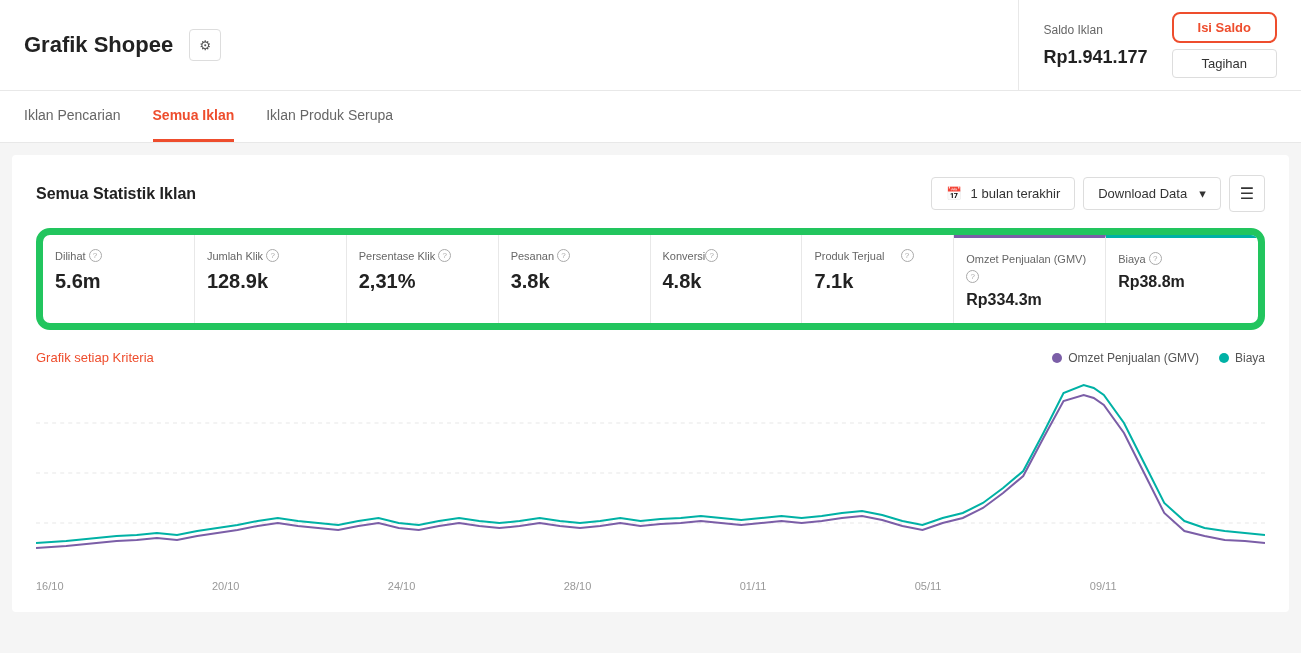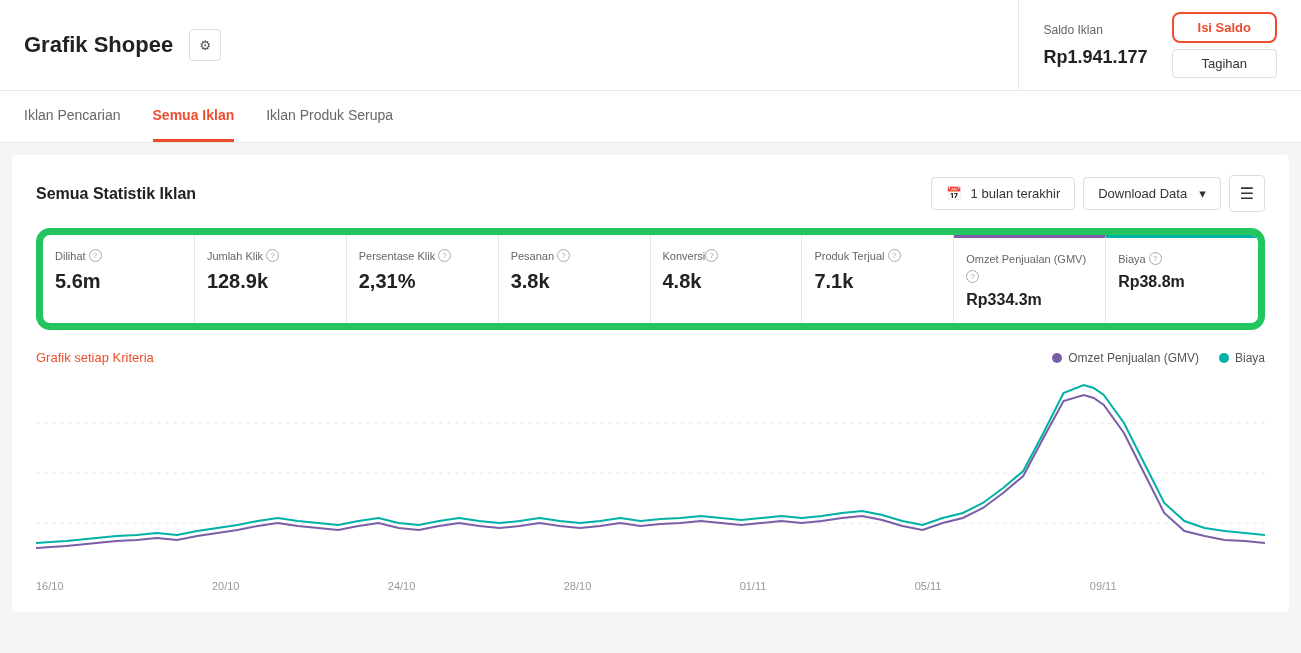--- a/index.html
+++ b/index.html
@@ -111,21 +111,21 @@
 
     <div style="padding:14px 12px;border-right:1px solid #e8e8e8;">
       <div style="font-size:11px;color:#666;display:flex;align-items:center;gap:0;margin-bottom:8px;">
         <span>Konversi</span>
         <span style="width:13px;height:13px;border-radius:50%;border:1px solid #aaa;display:inline-flex;align-items:center;justify-content:center;font-size:8px;color:#aaa;cursor:pointer;">?</span>
       </div>
       <div style="font-size:20px;font-weight:700;color:#222;">4.8k</div>
     </div>
 
     <div style="padding:14px 12px;border-right:1px solid #e8e8e8;">
-      <div style="font-size:11px;color:#666;display:flex;align-items:center;gap:3px;margin-bottom:8px;">
+      <div style="font-size:11px;color:#666;display:flex;align-items:center;gap:16px;margin-bottom:8px;">
         <span>Produk Terjual</span>
         <span style="width:13px;height:13px;border-radius:50%;border:1px solid #aaa;display:inline-flex;align-items:center;justify-content:center;font-size:8px;color:#aaa;cursor:pointer;">?</span>
       </div>
       <div style="font-size:20px;font-weight:700;color:#222;">7.1k</div>
     </div>
 
     <div style="padding:14px 12px;border-right:1px solid #e8e8e8;border-top:3px solid #7b5ea7;">
       <div style="font-size:11px;color:#666;display:flex;align-items:center;gap:3px;margin-bottom:8px;flex-wrap:wrap;line-height:1.4;">
         <span>Omzet Penjualan (GMV)</span>
         <span style="width:13px;height:13px;border-radius:50%;border:1px solid #aaa;display:inline-flex;align-items:center;justify-content:center;font-size:8px;color:#aaa;cursor:pointer;">?</span>

